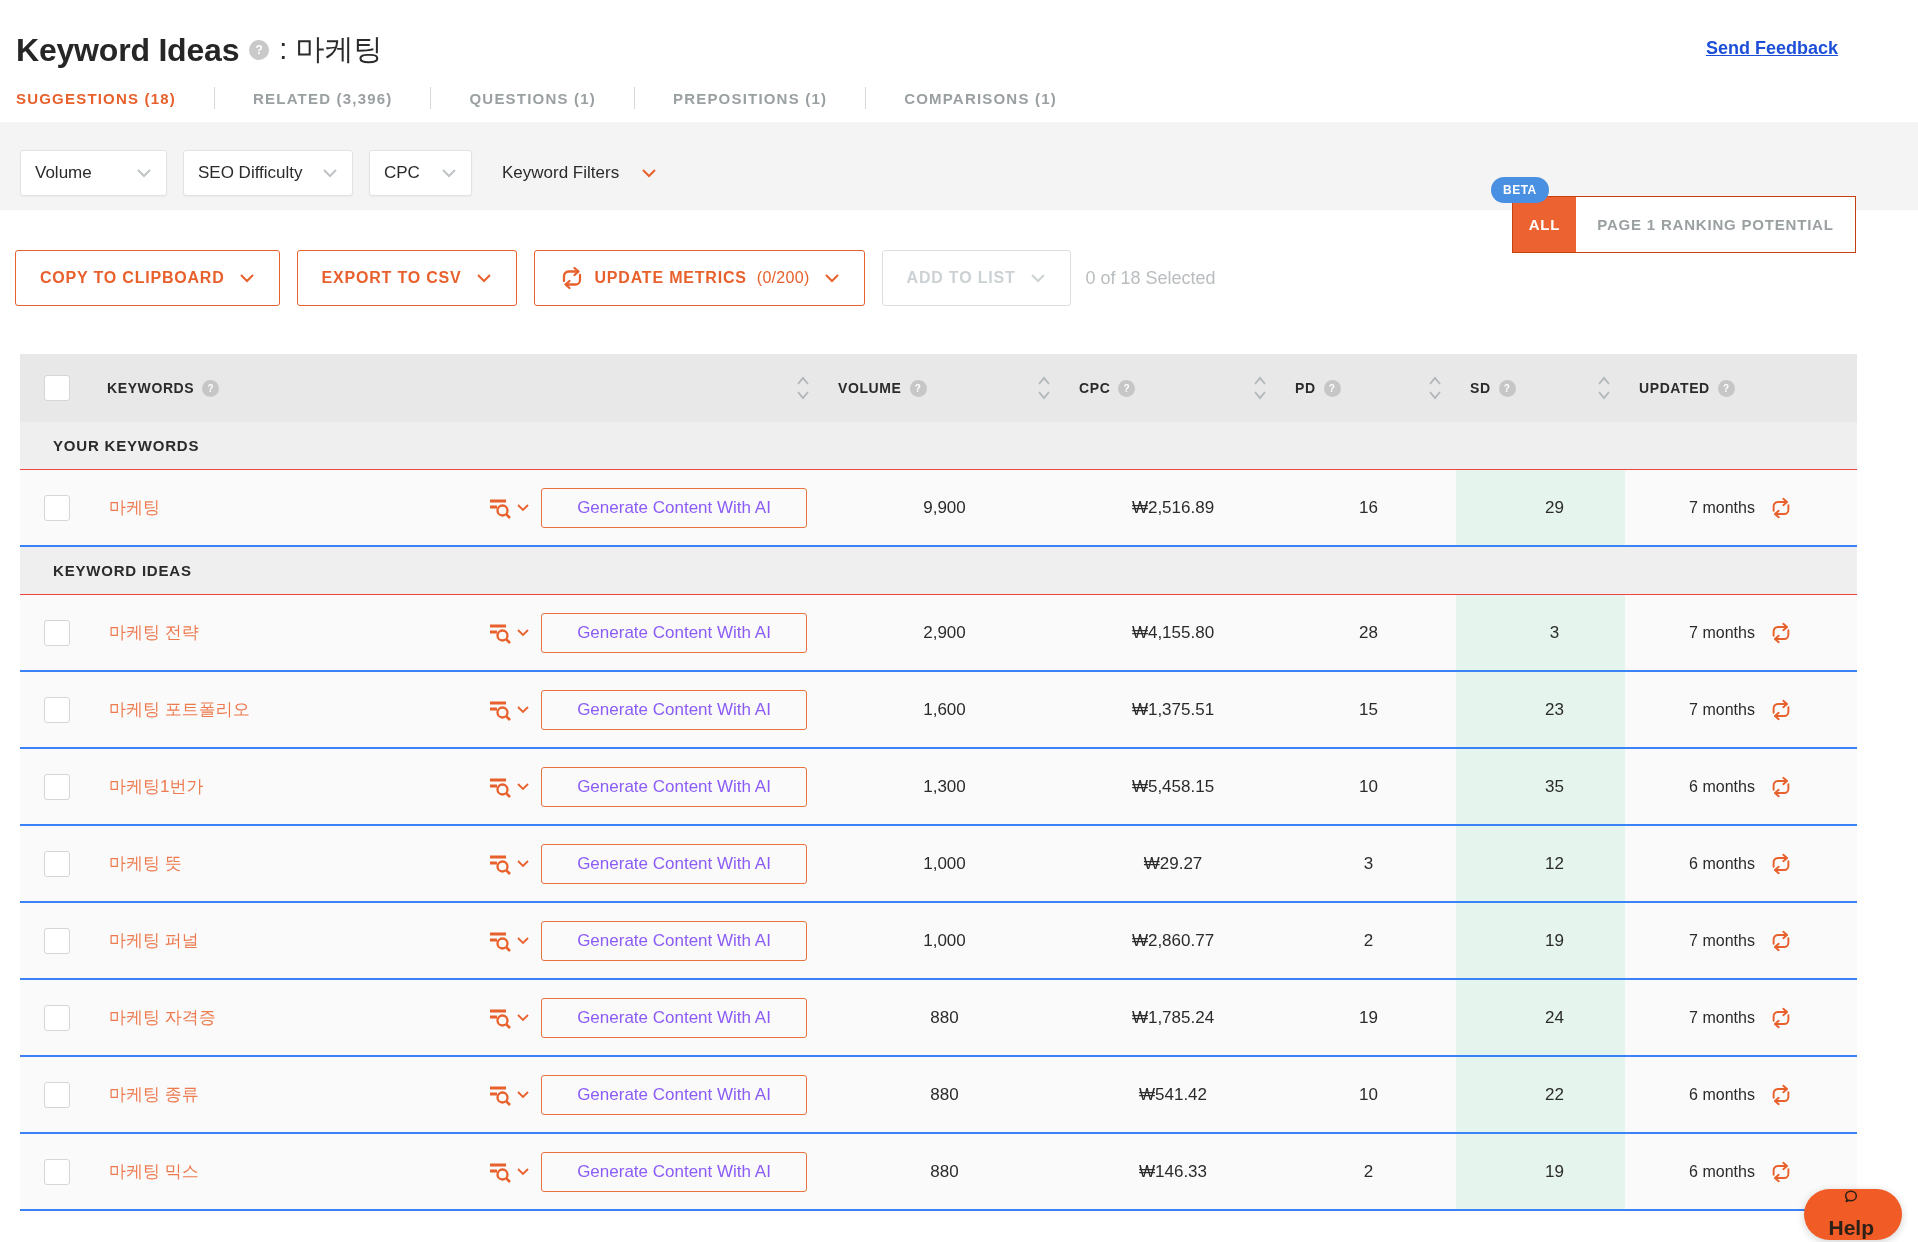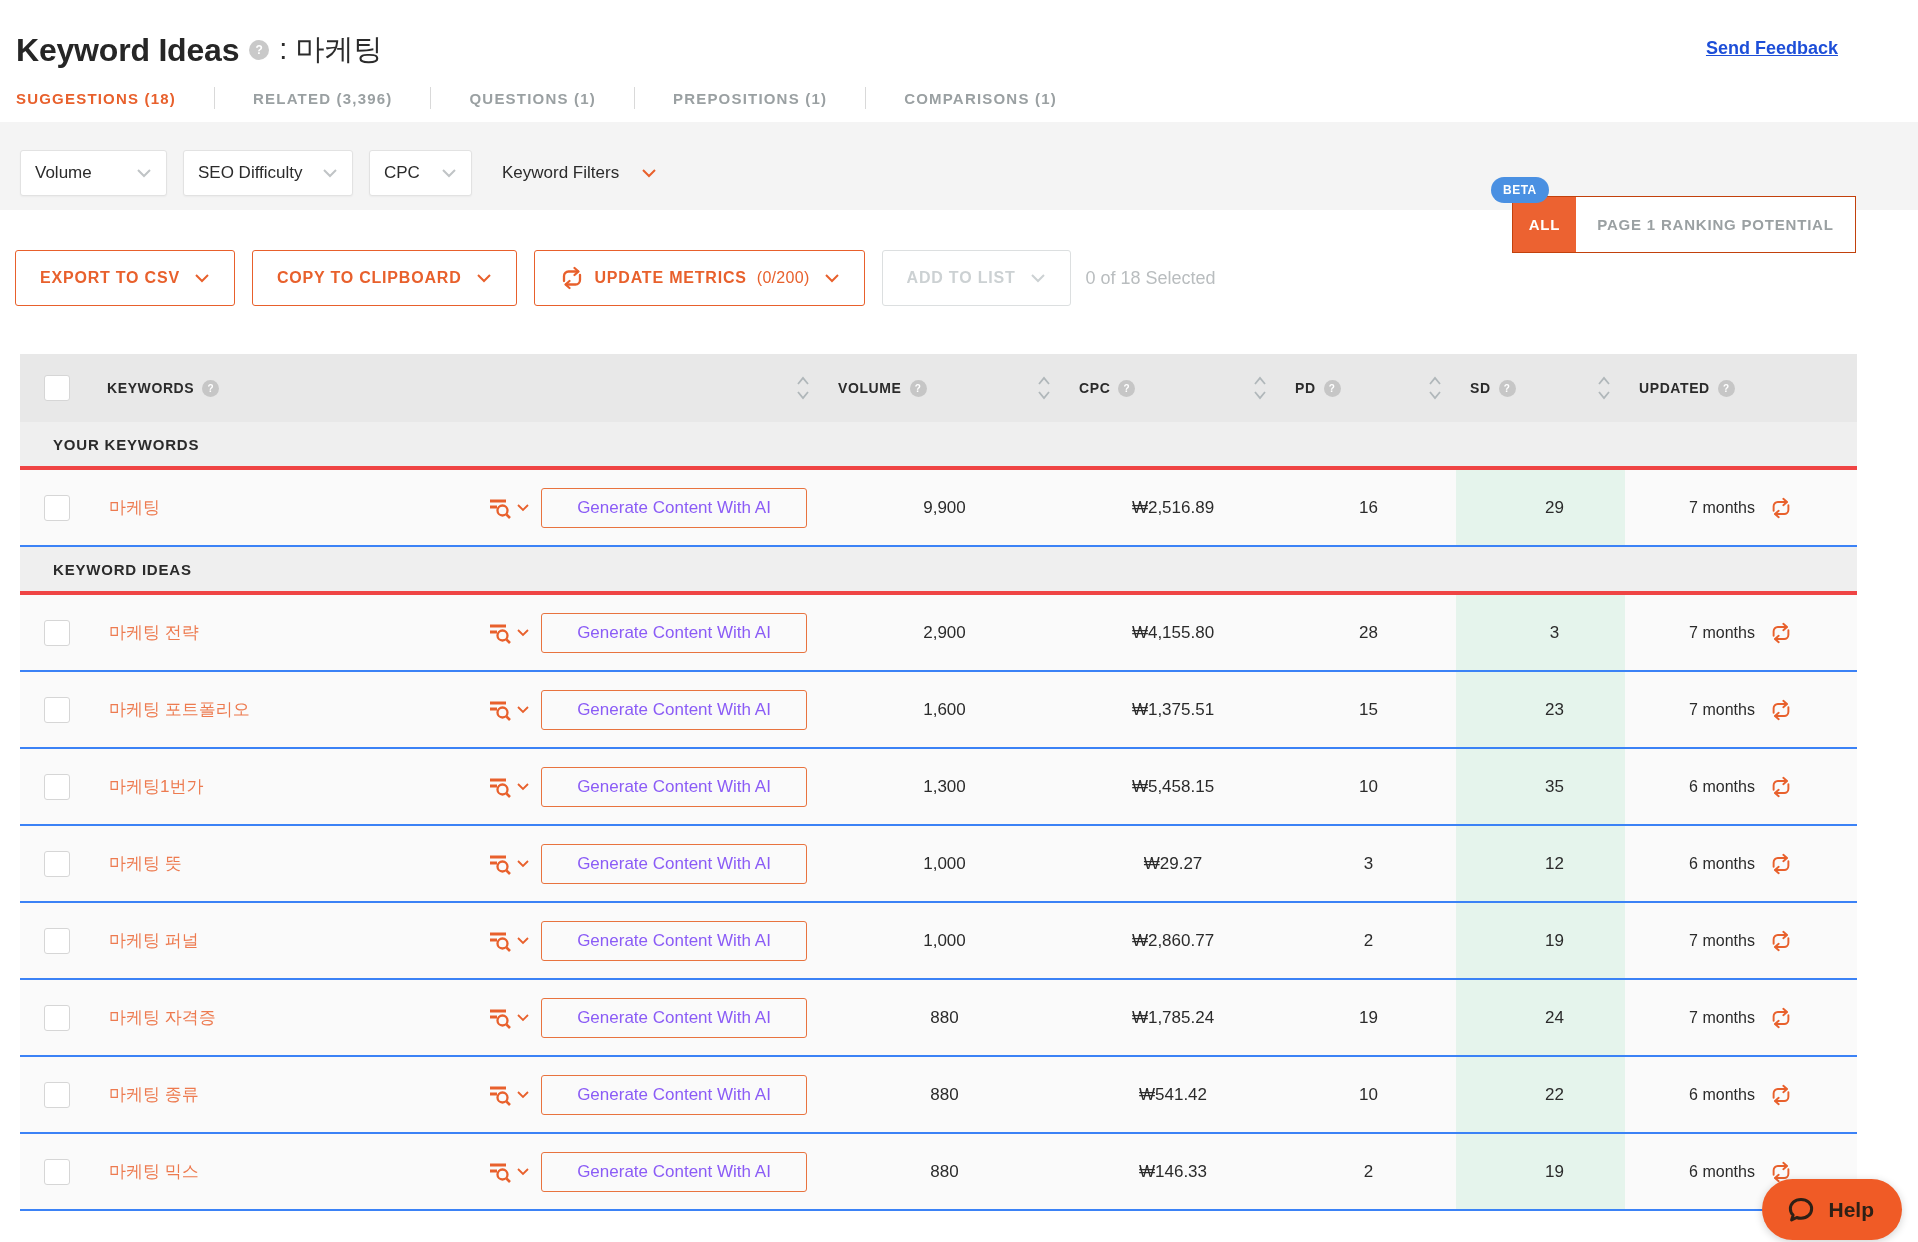--- a/index.html
+++ b/index.html
@@ -60,40 +60,40 @@
   .sort polyline { fill:none; stroke:#b0b7ba; stroke-width:1.8; }
   .c-check { width:73px; display:flex; align-items:center; justify-content:center; flex:none; }
   .c-kw { width:731px; flex:none; }
   .c-vol { width:241px; flex:none; }
   .c-cpc { width:216px; flex:none; }
   .c-pd  { width:175px; flex:none; }
   .c-sd  { width:169px; flex:none; }
   .c-upd { width:232px; flex:none; }
   .cb { width:26px; height:26px; background:#fff; border:1px solid #d6d6d6; border-radius:3px; cursor:pointer; }
 
-  .sectionbar { display:flex; align-items:center; height:48px; background:#efefef; padding-left:33px; font-size:15px; font-weight:bold; letter-spacing:0.8px; color:#2b2b2b; border-bottom:4px solid #ef4444; }
+  .sectionbar { display:flex; align-items:center; height:48px; background:#efefef; padding-left:33px; font-size:15px; font-weight:bold; letter-spacing:0.8px; color:#2b2b2b; border-bottom:1px solid #ef4444; }
 
   .trow { display:flex; align-items:stretch; height:77px; background:#fafafa; border-bottom:2px solid #3b82f6; }
   .td { display:flex; align-items:center; justify-content:center; font-size:17px; color:#2b2b2b; }
   .td.kwcell { justify-content:flex-start; padding:0 17px 0 16px; gap:0; }
   .kw-link { font-size:17px; color:#ed7a4f; cursor:pointer; flex:1; white-space:nowrap; overflow:hidden; }
   .kw-tools { display:flex; align-items:center; gap:4px; margin-right:12px; cursor:pointer; }
   .serp-ic { width:26px; height:26px; }
   .serp-ic line { stroke:#e8602c; }
   .serp-ic circle { fill:none; stroke:#e8602c; stroke-width:2.3; }
   .mini-chev { width:12px; height:8px; }
   .mini-chev polyline { fill:none; stroke:#e8602c; stroke-width:1.8; }
   .gen-btn { width:266px; height:40px; background:transparent; border:1px solid #e8733f; border-radius:3px; color:#8b5cf6; font-size:17px; font-family:inherit; cursor:pointer; flex:none; }
   .td.sdcell { background:#e5f4ec;padding-left:28px; }
   .td.updcell { gap:14px; font-size:16px; }
   .row-refresh { width:24px; height:24px; cursor:pointer; }
   .row-refresh path { fill:none; stroke:#e8602c; stroke-width:2.1; stroke-linecap:round; stroke-linejoin:round; }
 
   
-  .help-fab { position:absolute; right:16px; bottom:2px; display:flex; align-items:center; gap:12px; height:61px; padding:0 28px 0 24px; background:#f05b26; border:none; border-radius:31px; cursor:pointer; box-shadow:0 2px 8px rgba(0,0,0,0.18); }
+  .help-fab { position:absolute; right:16px; bottom:2px; display:flex; align-items:center; gap:12px; height:51px; padding:0 28px 0 24px; background:#f05b26; border:none; border-radius:31px; cursor:pointer; box-shadow:0 2px 8px rgba(0,0,0,0.18);flex-direction:column; }
   .help-fab svg { width:30px; height:30px; }
   .help-fab svg path { fill:none; stroke:#2d2016; stroke-width:2.4; stroke-linejoin:round; }
   .help-label { font-size:21px; font-weight:bold; color:#2d2016; font-family:inherit; }
 </style>
 </head>
 <body>
 
 <div class="page">
 
   <div class="hdr">
@@ -146,27 +146,27 @@
     </div>
     <div class="toggle-wrap">
       <span class="beta">BETA</span>
       <div class="tg-all">ALL</div>
       <div class="tg-page1">PAGE 1 RANKING POTENTIAL</div>
     </div>
   </div>
 
   <div class="actions">
     <button class="abtn">
-      <span>EXPORT TO CSV</span>
+      <span>COPY TO CLIPBOARD</span>
       <svg class="chev" viewBox="0 0 16 10">
           <polyline points="2,2 8,8 14,2"></polyline>
         </svg>
     </button>
     <button class="abtn">
-      <span>COPY TO CLIPBOARD</span>
+      <span>EXPORT TO CSV</span>
       <svg class="chev" viewBox="0 0 16 10">
           <polyline points="2,2 8,8 14,2"></polyline>
         </svg>
     </button>
     <button class="abtn">
       <svg class="refresh-ic" viewBox="0 0 26 26">
         <path d="M5 16 v-5 a4.5 4.5 0 0 1 4.5-4.5 H19"></path>
           <path d="M15.5 3 L19.5 6.5 L15.5 10"></path>
         <path d="M21 10 v5 a4.5 4.5 0 0 1 -4.5 4.5 H7"></path>
           <path d="M10.5 16 L6.5 19.5 L10.5 23"></path>

